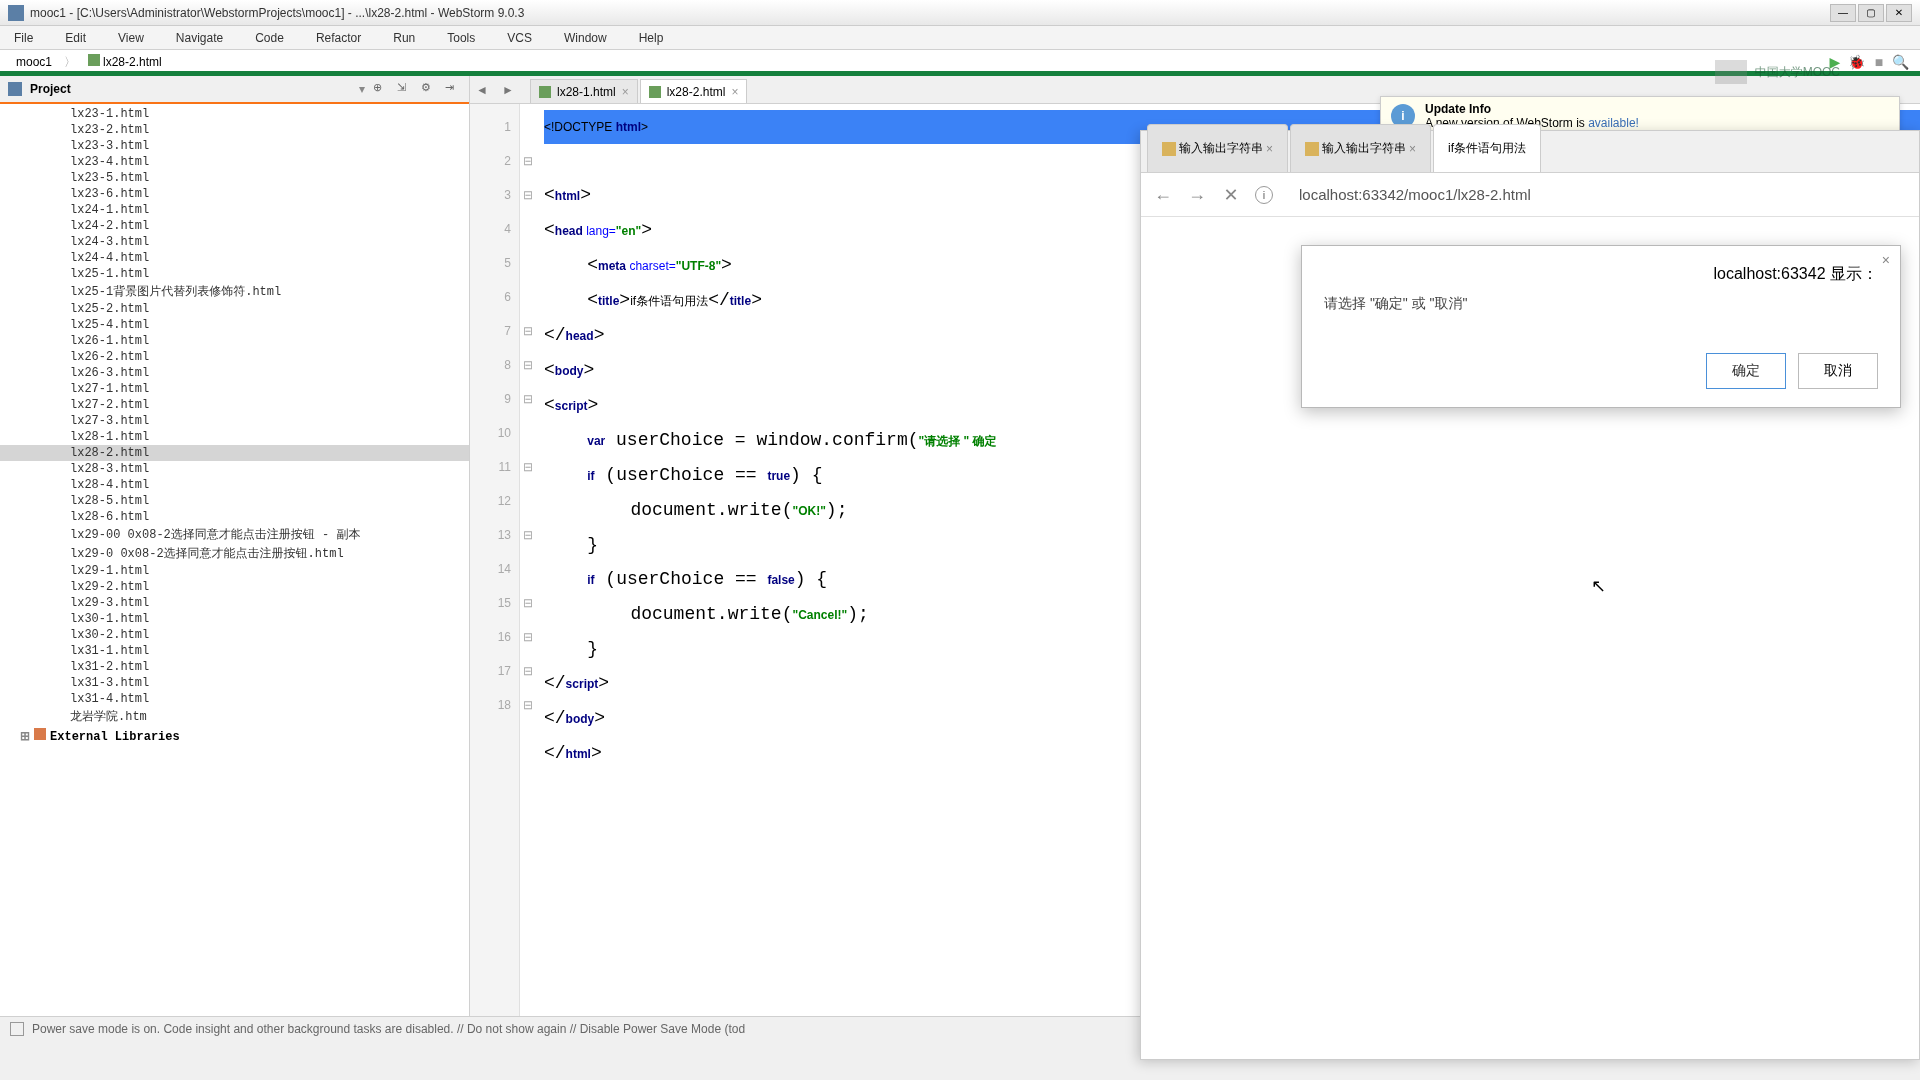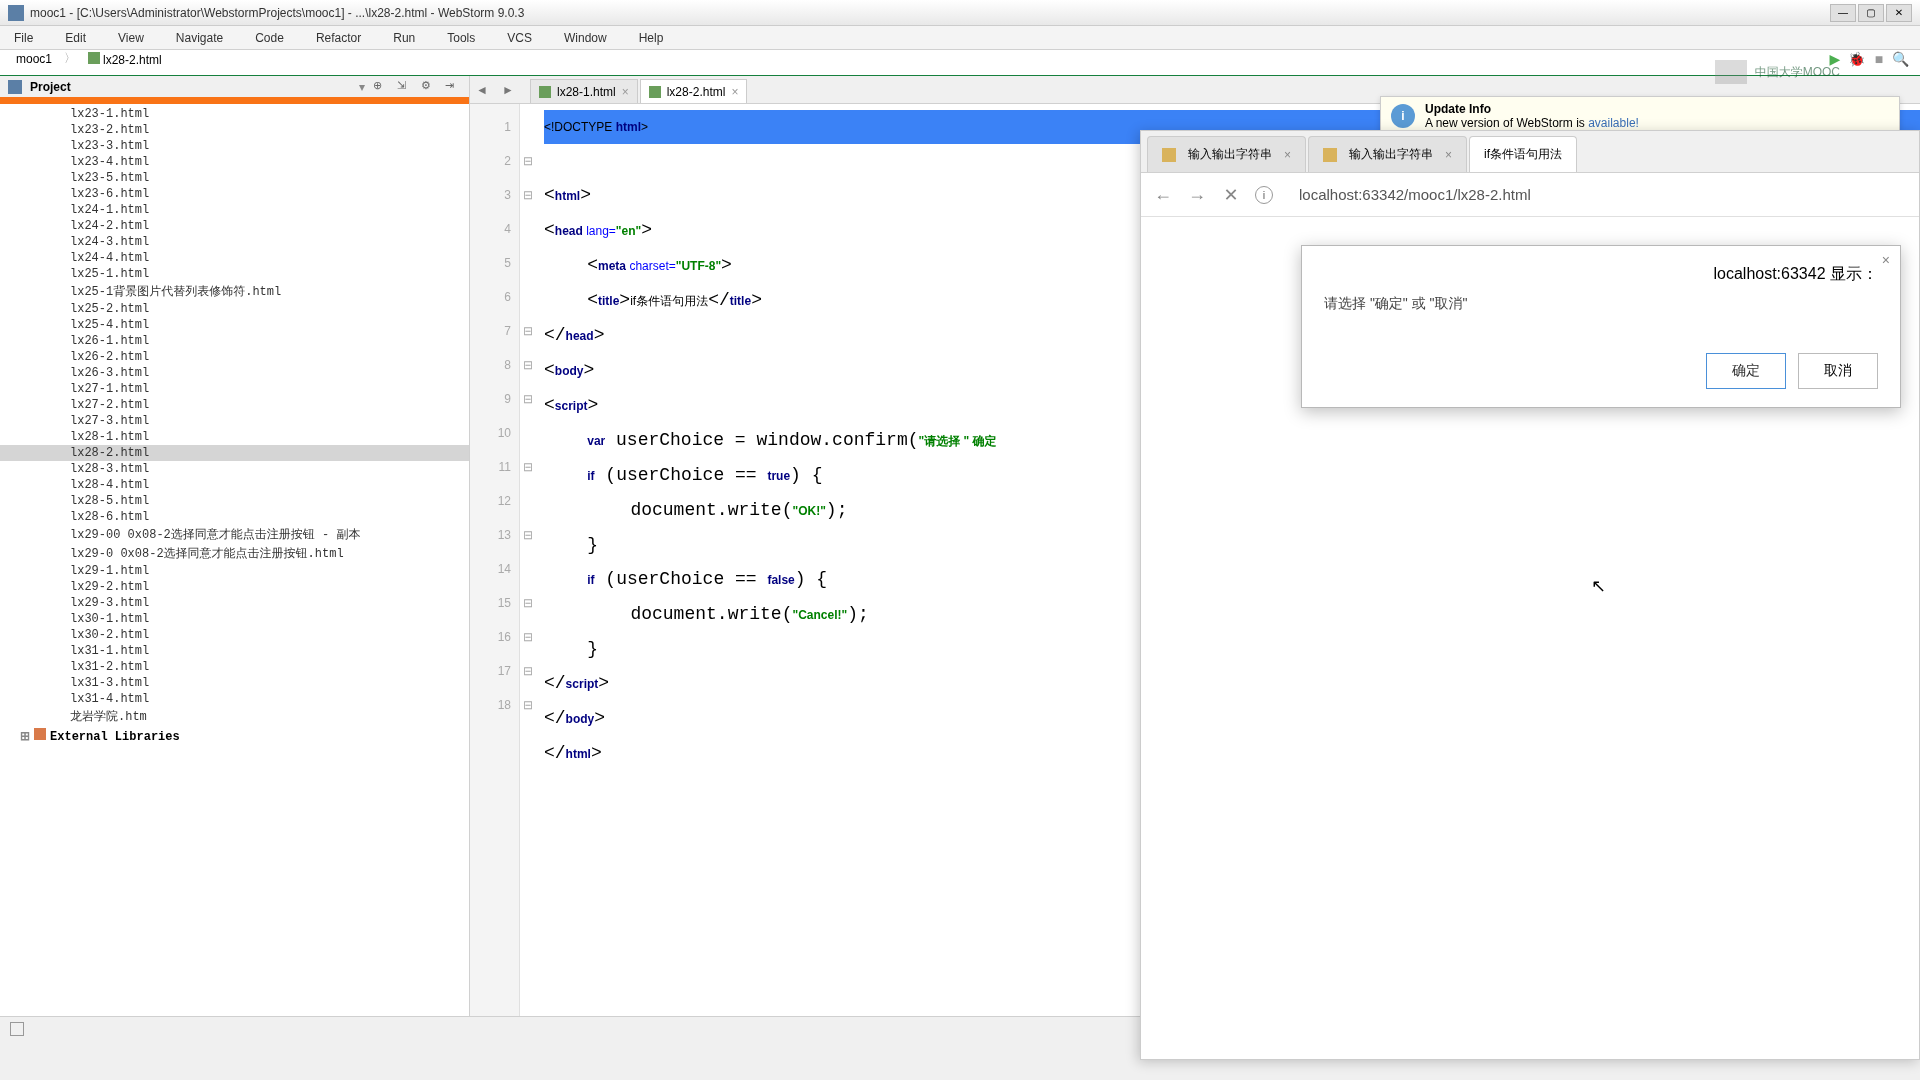--- a/index.html
+++ b/index.html
@@ -8,31 +8,31 @@
 .titlebar { height: 26px; background: linear-gradient(#fff,#e8e8e8); border-bottom: 1px solid #ccc; display: flex; align-items: center; padding: 0 8px; }
 .titlebar .app-icon { width: 16px; height: 16px; background: #5b7fa6; margin-right: 6px; }
 .titlebar .title { flex: 1; font-size: 12px; color: #333; }
 .win-controls { display: flex; gap: 2px; }
 .win-btn { width: 26px; height: 18px; background: #e0e0e0; border: 1px solid #bbb; display: flex; align-items: center; justify-content: center; font-size: 10px; cursor: pointer; }
 .win-btn.close { background: #e0e0e0; }
 
 .menubar { height: 24px; background: #f4f4f4; border-bottom: 1px solid #d0d0d0; display: flex; align-items: center; padding: 0 6px; gap: 16px; }
 .menubar span { padding: 2px 8px; font-size: 12px; color: #333; cursor: pointer; }
 
-.breadcrumb { height: 26px; background: #fff; border-bottom: 1px solid #15803d; display: flex; align-items: flex-start; padding: 0 10px; gap: 6px; font-size: 12px; }
+.breadcrumb { height: 26px; background: #fff; border-bottom: 5px solid #15803d; display: flex; align-items: flex-end; padding: 0 10px; gap: 6px; font-size: 12px; }
 .breadcrumb .crumb { padding: 2px 6px; }
 .breadcrumb .sep { color: #999; }
 .breadcrumb .file-icon { width: 12px; height: 12px; background: #6a9e5b; display: inline-block; margin-right: 3px; }
 .tb-right { margin-left: auto; display: flex; gap: 4px; align-items: center; }
 .tb-icon { width: 18px; height: 18px; display: flex; align-items: center; justify-content: center; font-size: 14px; cursor: pointer; }
 
 .main { display: flex; height: 940px; }
 
 .sidebar { width: 470px; background: #fff; border-right: 1px solid #d0d0d0; display: flex; flex-direction: column; }
-.sb-header { height: 28px; background: #f0f0f0; border-bottom: 7px solid #f97316; display: flex; align-items: center; padding: 0 8px; gap: 8px; }
+.sb-header { height: 28px; background: #f0f0f0; border-bottom: 2px solid #f97316; display: flex; align-items: center; padding: 0 8px; gap: 8px; }
 .sb-header .proj-icon { width: 14px; height: 14px; background: #5b7fa6; }
 .sb-header .proj-label { flex: 1; font-size: 12px; font-weight: bold; }
 .sb-header .hd-icon { width: 16px; height: 16px; font-size: 11px; cursor: pointer; color: #666; }
 .filetree { flex: 1; overflow-y: auto; padding: 2px 0; }
 .file-item { padding: 1px 0 1px 70px; font-size: 12px; font-family: "Courier New", monospace; color: #333; cursor: pointer; white-space: nowrap; }
 .file-item.selected { background: #d5d5d5; }
 .ext-lib { padding: 2px 0 2px 20px; font-size: 12px; font-family: "Courier New", monospace; font-weight: bold; }
 .ext-lib .expand { color: #888; margin-right: 4px; }
 .ext-lib .lib-icon { width: 12px; height: 12px; background: #d97a4a; display: inline-block; margin-right: 4px; }
 
@@ -62,21 +62,21 @@
 .watermark .wm-icon { width: 32px; height: 24px; background: #888; opacity: 0.5; }
 
 .update-popup { position: absolute; top: 96px; right: 20px; width: 520px; height: 40px; background: #fffef0; border: 1px solid #ccc; display: flex; align-items: center; padding: 4px 10px; gap: 10px; box-shadow: 0 2px 6px rgba(0,0,0,0.15); }
 .update-popup .info-icon { width: 24px; height: 24px; border-radius: 50%; background: #5b9bd5; color: #fff; display: flex; align-items: center; justify-content: center; font-weight: bold; }
 .update-popup .up-text { font-size: 12px; }
 .update-popup .up-title { font-weight: bold; }
 .update-popup .up-link { color: #3b6fb6; }
 
 .browser { position: absolute; top: 130px; right: 0; width: 780px; height: 930px; background: #fff; border: 1px solid #ccc; box-shadow: -2px 2px 12px rgba(0,0,0,0.2); display: flex; flex-direction: column; }
 .b-tabs { height: 42px; background: #f0f0f0; display: flex; align-items: flex-end; padding: 0 6px; border-bottom: 1px solid #d0d0d0; }
-.b-tab { height: 36px; padding: 0 14px; background: #e2e2e2; border: 1px solid #ccc; border-bottom: none; border-radius: 4px 4px 0 0; display: flex; align-items: center; gap: 12px; font-size: 13px; margin-right: 2px; cursor: pointer; max-width: 260px; }
+.b-tab { height: 48px; padding: 0 14px; background: #e2e2e2; border: 1px solid #ccc; border-bottom: none; border-radius: 4px 4px 0 0; display: flex; align-items: center; gap: 3px; font-size: 13px; margin-right: 2px; cursor: pointer; max-width: 260px; }
 .b-tab.active { background: #fff; }
 .b-tab .bficon { width: 14px; height: 14px; background: #d9b35c; }
 .b-tab .bclose { color: #888; cursor: pointer; }
 .b-nav { height: 44px; background: #fff; border-bottom: 1px solid #e0e0e0; display: flex; align-items: center; padding: 0 12px; gap: 14px; }
 .b-nav .nav-icon { width: 20px; height: 20px; font-size: 18px; color: #888; cursor: pointer; display: flex; align-items: center; justify-content: center; }
 .b-nav .addr { flex: 1; font-size: 15px; color: #555; margin-left: 12px; }
 .b-nav .secure-icon { width: 18px; height: 18px; border: 1px solid #999; border-radius: 50%; font-size: 11px; display: flex; align-items: center; justify-content: center; color: #666; }
 .b-content { flex: 1; background: #fff; position: relative; }
 
 .dialog { position: absolute; top: 28px; left: 160px; width: 600px; background: #fff; border: 1px solid #b8b8b8; box-shadow: 0 4px 16px rgba(0,0,0,0.25); padding: 18px 22px; }
@@ -258,20 +258,21 @@
     }
 &lt;/<span class="tag">script</span>&gt;
 &lt;/<span class="tag">body</span>&gt;
 &lt;/<span class="tag">html</span>&gt;</div>
     </div>
   </div>
 </div>
 
 <div class="statusbar">
   <div class="status-icon"></div>
+  <span>Power save mode is on. Code insight and other background tasks are disabled. // Do not show again // Disable Power Save Mode (tod</span>
 </div>
 
 <div class="watermark">
   <div class="wm-icon"></div>
   <span>中国大学MOOC</span>
 </div>
 
 <div class="update-popup">
   <div class="info-icon">i</div>
   <div class="up-text">

